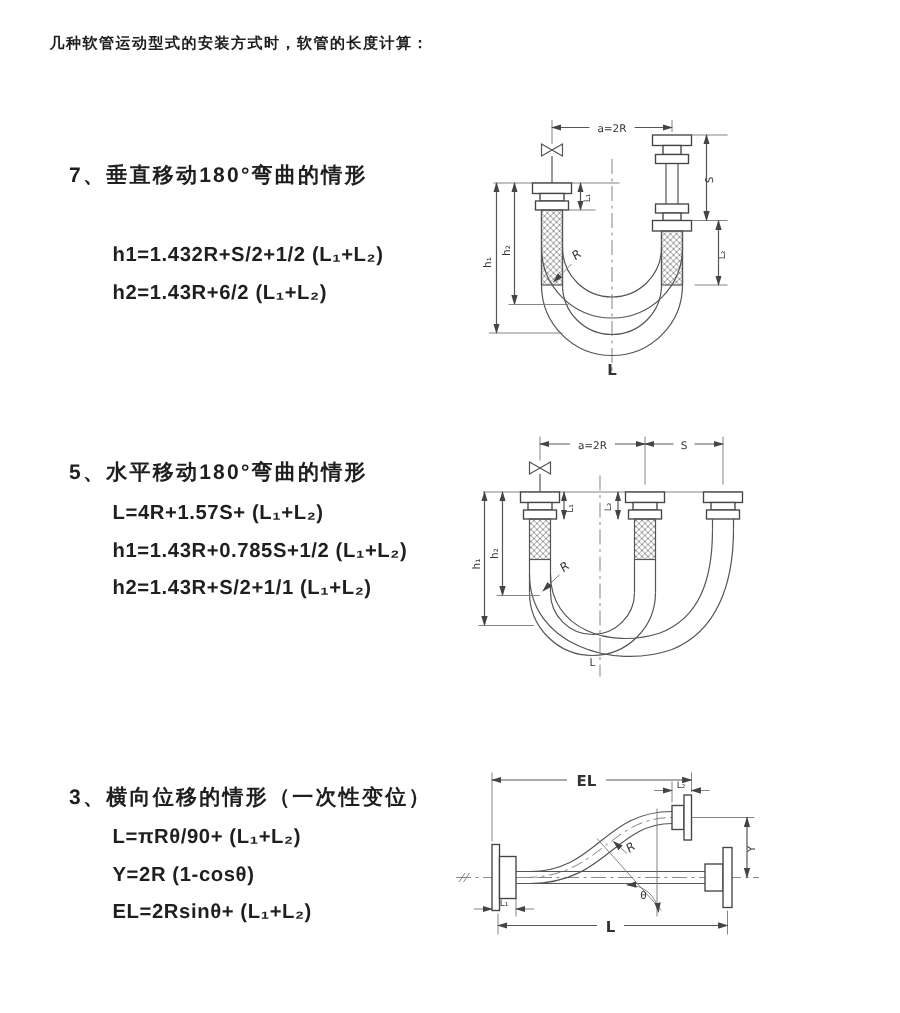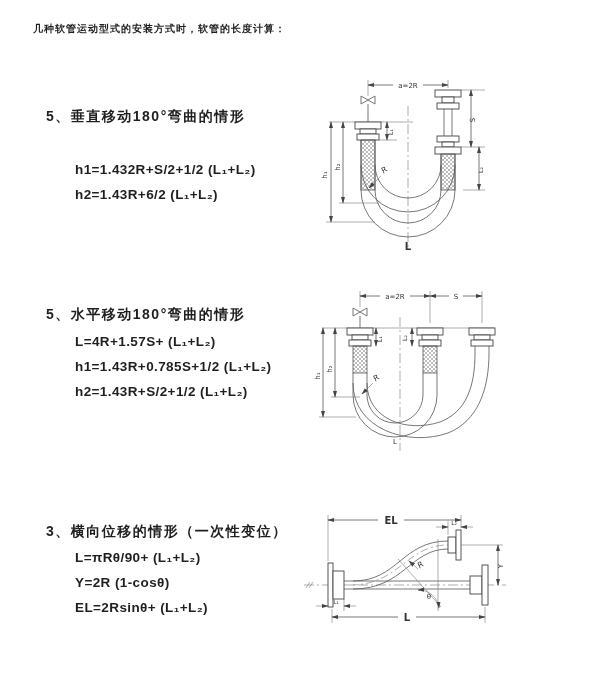--- a/index.html
+++ b/index.html
@@ -28,28 +28,28 @@
   .cl{stroke:#8a8a8a;stroke-width:.7;fill:none;stroke-dasharray:10 3 2 3;}
   .gap{fill:#fff;stroke:none;}
 </style>
 </head>
 <body>
 
 <div class="page">
 
   <div class="title">几种软管运动型式的安装方式时，软管的长度计算：</div>
 
-  <div class="sec-head" style="left:46px;top:108px">5、垂直移动180°弯曲的情形</div>
+  <div class="sec-head" style="left:46px;top:108px">7、垂直移动180°弯曲的情形</div>
   <div class="formula" style="left:75px;top:162px">h1=1.432R+S/2+1/2 (L₁+L₂)</div>
   <div class="formula" style="left:75px;top:187px">h2=1.43R+6/2 (L₁+L₂)</div>
 
   <div class="sec-head" style="left:46px;top:306px">5、水平移动180°弯曲的情形</div>
   <div class="formula" style="left:75px;top:334px">L=4R+1.57S+ (L₁+L₂)</div>
   <div class="formula" style="left:75px;top:359px">h1=1.43R+0.785S+1/2 (L₁+L₂)</div>
-  <div class="formula" style="left:75px;top:384px">h2=1.43R+S/2+1/2 (L₁+L₂)</div>
+  <div class="formula" style="left:75px;top:384px">h2=1.43R+S/2+1/1 (L₁+L₂)</div>
 
   <div class="sec-head" style="left:46px;top:523px">3、横向位移的情形（一次性变位）</div>
   <div class="formula" style="left:75px;top:550px">L=πRθ/90+ (L₁+L₂)</div>
   <div class="formula" style="left:75px;top:575px">Y=2R (1-cosθ)</div>
   <div class="formula" style="left:75px;top:600px">EL=2Rsinθ+ (L₁+L₂)</div>
 
   <svg style="left:313px;top:70px" width="287" height="200" viewBox="0 0 287 200">
     <defs>
       <marker id="m1" viewBox="0 0 10 10" refX="9" refY="5" markerWidth="7" markerHeight="7" markerUnits="userSpaceOnUse" orient="auto-start-reverse">
         <path d="M0,2 L10,5 L0,8 z" fill="#444"></path>

